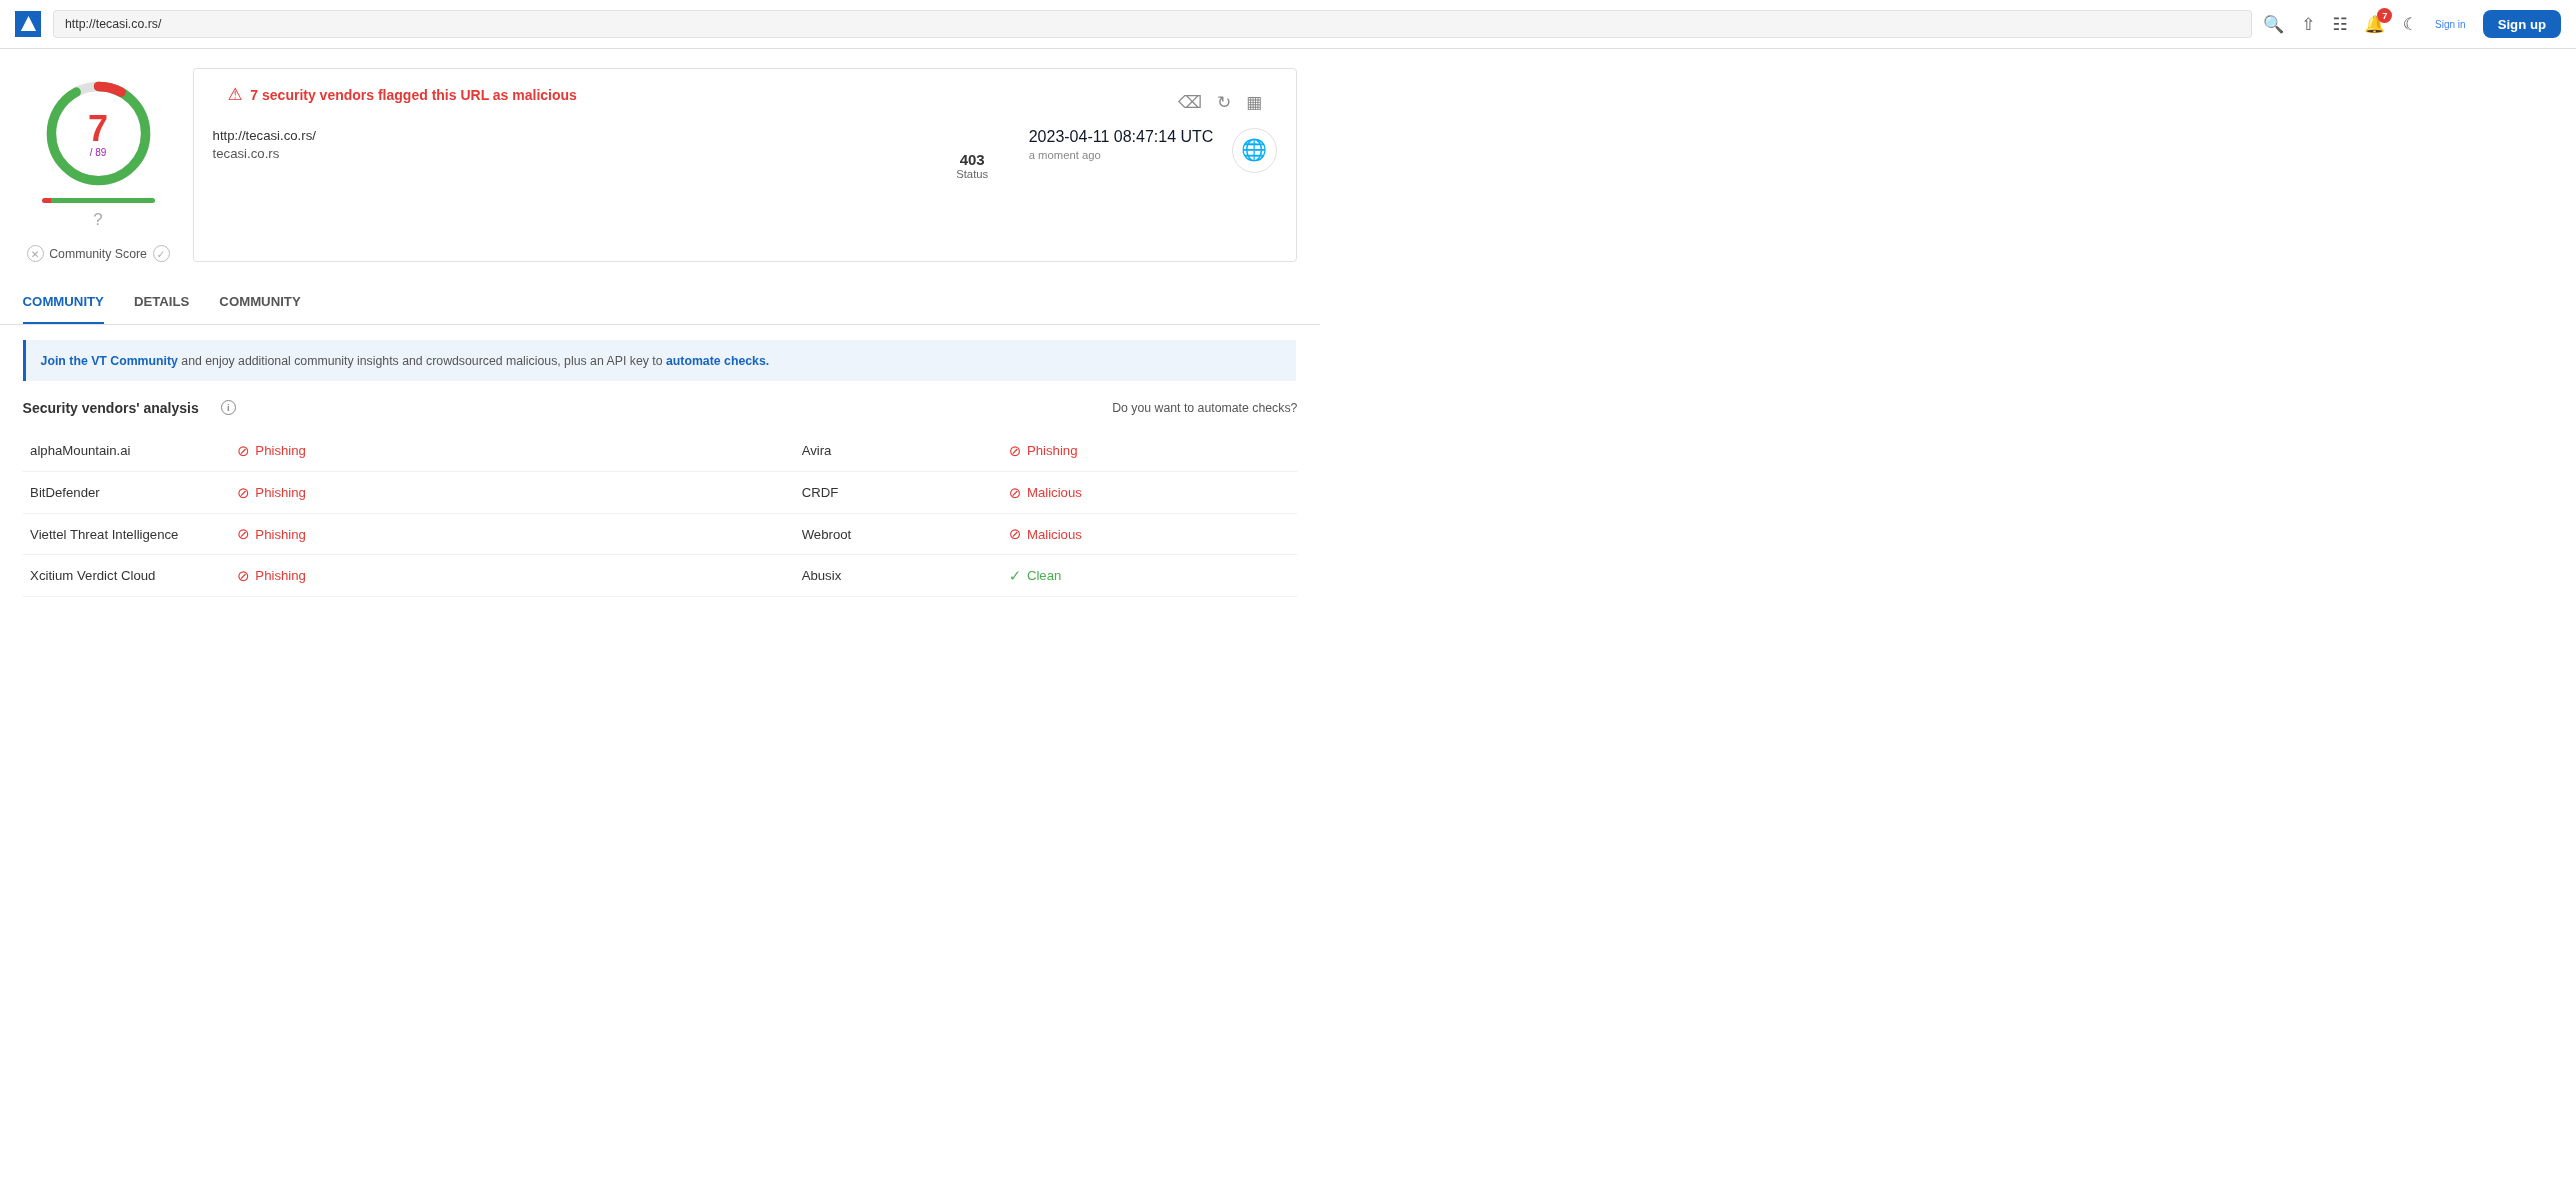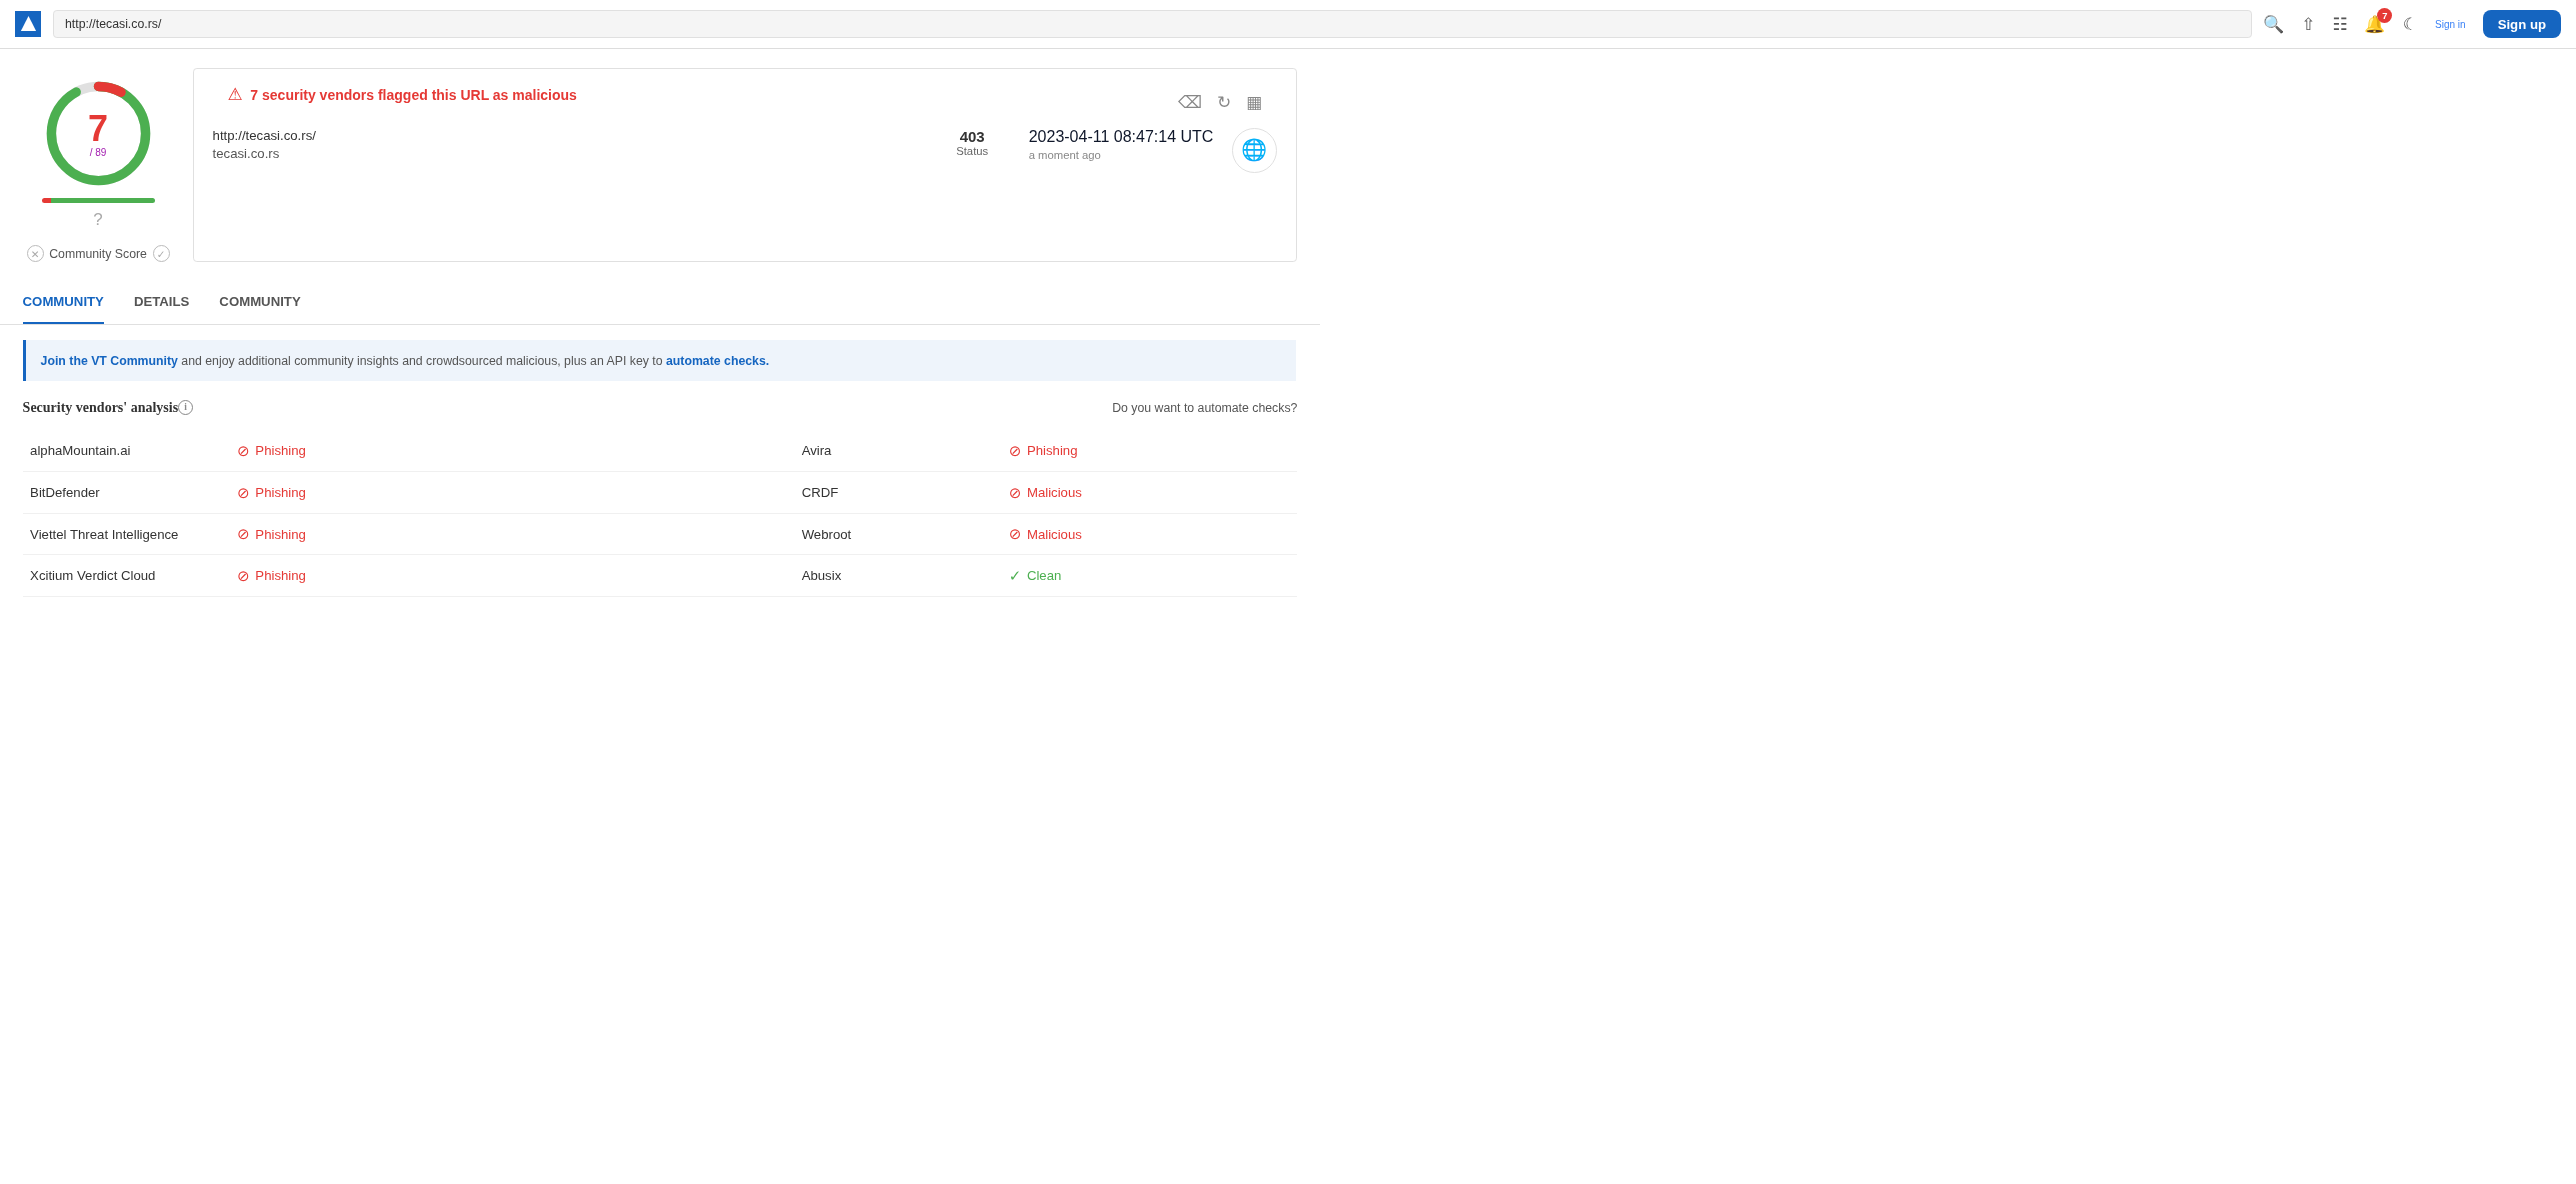--- a/index.html
+++ b/index.html
@@ -133,21 +133,21 @@
     .panel-action-icon { color: #888; font-size: 17px; cursor: pointer; }
 
     .url-info {
       display: flex; align-items: flex-start; gap: 19px;
       padding-top: 7.5px;
     }
     .url-text-block { flex: 1; }
     .url-main { font-size: 13.2px; color: #333; margin-bottom: 3.8px; }
     .url-domain { font-size: 13.2px; color: #555; }
     .status-block { text-align: center; min-width: 75px; }
-    .status-code { font-size: 15px; font-weight: bold; color: #333; }
+    .status-code { font-size: 15px; font-weight: bold; color: #333; margin-top: 23px; }
     .status-label { font-size: 11.3px; color: #666; }
     .time-block { min-width: 170px; }
     .time-utc { font-size: 16px; color: #0f172a; }
     .time-ago { font-size: 11.3px; color: #888; margin-top: 3.8px; }
     .globe-icon-container {
       width: 45px; height: 45px;
       border: 0.9px solid #e0e0e0; border-radius: 50%;
       display: flex; align-items: center; justify-content: center;
       color: #888; font-size: 21px;
     }
@@ -185,21 +185,21 @@
     
     .vendors-section {
       padding: 0 22.6px;
       max-width: 1320px;
     }
     .vendors-header {
       display: flex; align-items: center; justify-content: space-between;
       margin-bottom: 15px; padding-top: 3.8px;
     }
     .vendors-title {
-      font-size: 14px; font-weight: bold; display: flex; align-items: flex-start; gap: 0; font-family: Liberation Serif, serif;
+      font-size: 14px; font-weight: bold; display: flex; align-items: flex-start; gap: 22px;
     }
     .info-icon {
       width: 15px; height: 15px;
       border: 1.4px solid #888; border-radius: 50%;
       display: flex; align-items: center; justify-content: center;
       font-size: 9.4px; color: #888;
     }
     .automate-text { font-size: 12.3px; color: #555; }
 
     .vendors-table { width: 100%; border-collapse: collapse; }

